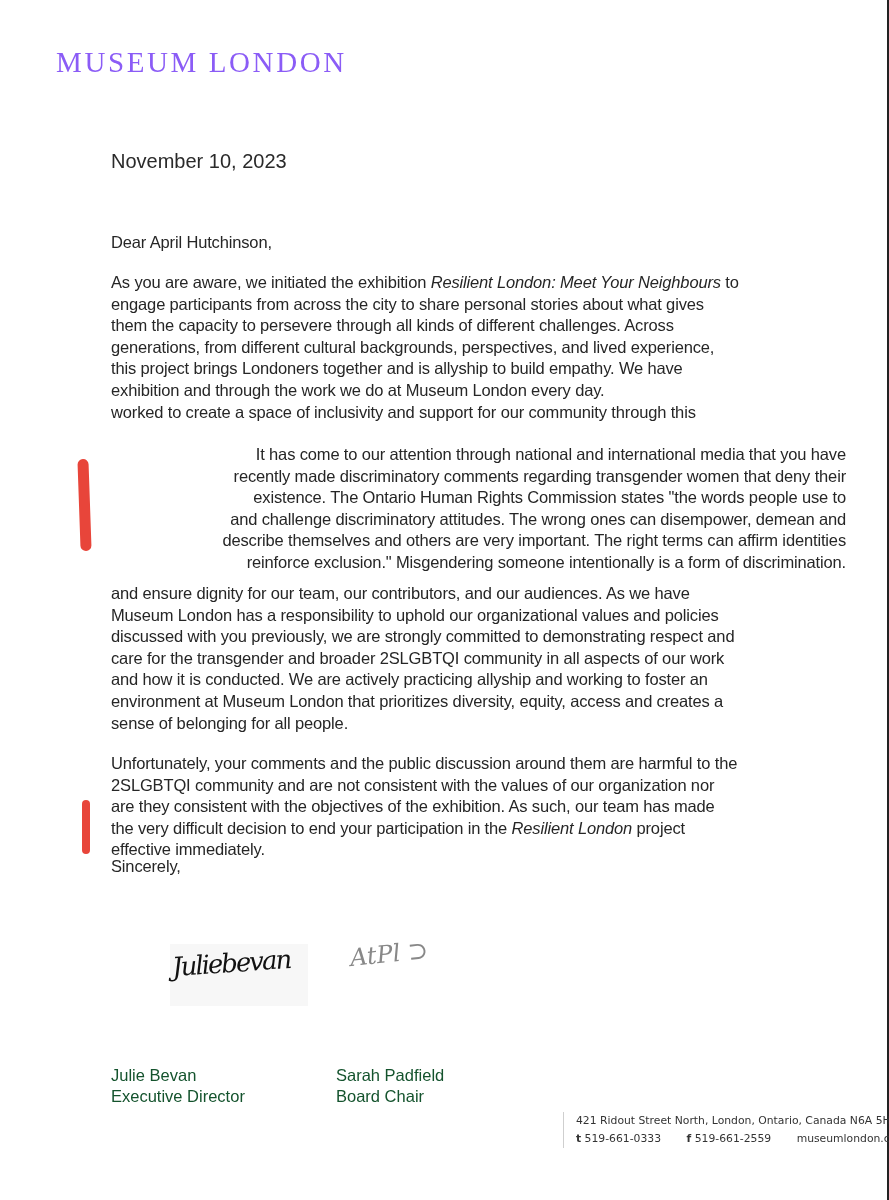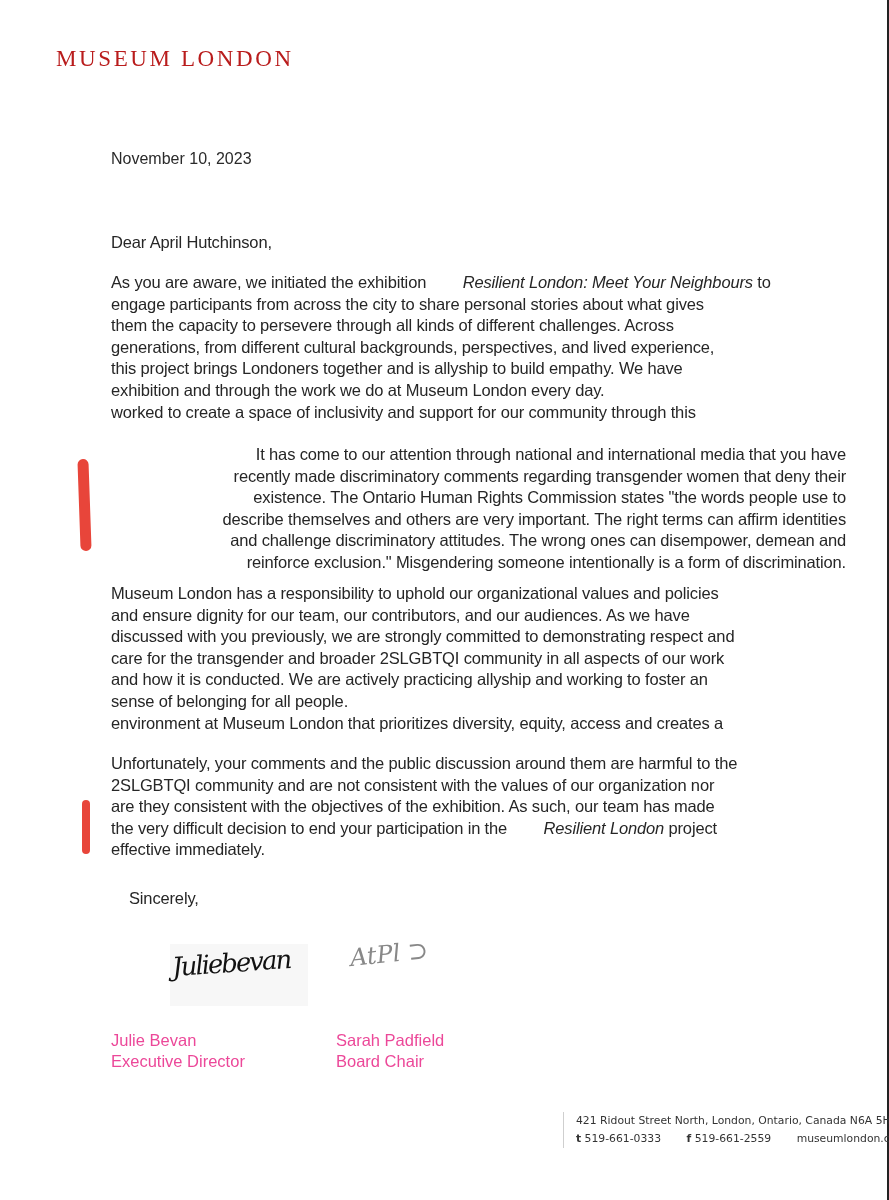--- a/index.html
+++ b/index.html
@@ -3,47 +3,47 @@
 <meta charset="utf-8">
 <style>
   html, body { margin: 0; padding: 0; }
   body {
     width: 889px; height: 1200px; background: #ffffff; position: relative; overflow: hidden;
     font-family: "Liberation Sans", sans-serif; color: #2a2a2a;
   }
   .right-edge { position: absolute; right: 0; top: 0; width: 2px; height: 1200px; background: #222; }
   .logo {
     position: absolute; left: 56px; top: 46px;
-    font-family: "Liberation Serif", serif; font-size: 23px; letter-spacing: 2.6px; color: #b91c1c;
+    font-family: "Liberation Serif", serif; font-size: 29px; letter-spacing: 2.6px; color: #8b5cf6;
   }
-  .date { position: absolute; left: 111px; top: 150px; font-size: 16px; }
+  .date { position: absolute; left: 111px; top: 150px; font-size: 20px; }
   .body-text {
     position: absolute; left: 111px; width: 735px; font-size: 16.5px; line-height: 21.6px;
     letter-spacing: -0.15px; color: #262626;
   }
   .salutation { top: 232px; }
   .p1 { top: 272px; }
   .p2 { top: 444px; text-align: right; }
   .p3 { top: 583px; }
   .p4 { top: 753px; }
-  .closing { top: 888px; margin-left: 18px; }
+  .closing { top: 856px; }
   .line { white-space: nowrap; display: block; }
-  i { font-style: italic; margin-left: 32px; }
+  i { font-style: italic; }
   .mark {
     position: absolute; background: #e8453a; border-radius: 6px;
   }
   .mark1 { left: 79px; top: 459px; width: 11px; height: 92px; transform: rotate(-2deg); }
   .mark2 { left: 82px; top: 800px; width: 8px; height: 54px; }
   .sig {
     position: absolute; font-family: "DejaVu Serif", serif; font-style: italic;
   }
   .sig1 { left: 172px; top: 948px; font-size: 26px; color: #111; transform: rotate(-4deg); letter-spacing: -2px; }
   .sig1-bg { position: absolute; left: 170px; top: 944px; width: 138px; height: 62px; background: #f7f7f7; }
   .sig2 { left: 350px; top: 940px; font-size: 24px; color: #888; transform: rotate(-6deg); }
-  .signer { position: absolute; font-size: 16.5px; line-height: 21px; color: #ec4899; }
+  .signer { position: absolute; font-size: 16.5px; line-height: 21px; color: #14532d; margin-top: 35px; }
   .signer1 { left: 111px; top: 1030px; }
   .signer2 { left: 336px; top: 1030px; }
   .footer {
     position: absolute; left: 520px; top: 1112px; border-left: 1px solid #cfcfcf; padding-left: 12px;
     font-family: "DejaVu Sans", sans-serif; color: #333; margin-left: 43px;
   }
   .footer .addr { font-size: 10.8px; white-space: nowrap; line-height: 18px; }
   .footer .contact { font-size: 10.8px; line-height: 18px; white-space: nowrap; }
   .footer .contact span { margin-right: 22px; }
   .footer .charity { font-size: 9.5px; line-height: 22px; color: #444; }
@@ -66,32 +66,32 @@
     <span class="line">them the capacity to persevere through all kinds of different challenges. Across</span>
     <span class="line">generations, from different cultural backgrounds, perspectives, and lived experience,</span>
     <span class="line">this project brings Londoners together and is allyship to build empathy. We have</span>
     <span class="line">exhibition and through the work we do at Museum London every day.</span>
     <span class="line">worked to create a space of inclusivity and support for our community through this</span>
   </div>
 <div class="body-text p2">
     <span class="line">It has come to our attention through national and international media that you have</span>
     <span class="line">recently made discriminatory comments regarding transgender women that deny their</span>
     <span class="line">existence. The Ontario Human Rights Commission states "the words people use to</span>
+    <span class="line">and challenge discriminatory attitudes. The wrong ones can disempower, demean and</span>
     <span class="line">describe themselves and others are very important. The right terms can affirm identities</span>
-    <span class="line">and challenge discriminatory attitudes. The wrong ones can disempower, demean and</span>
     <span class="line">reinforce exclusion." Misgendering someone intentionally is a form of discrimination.</span>
   </div>
 <div class="body-text p3">
+    <span class="line">and ensure dignity for our team, our contributors, and our audiences. As we have</span>
     <span class="line">Museum London has a responsibility to uphold our organizational values and policies</span>
-    <span class="line">and ensure dignity for our team, our contributors, and our audiences. As we have</span>
     <span class="line">discussed with you previously, we are strongly committed to demonstrating respect and</span>
     <span class="line">care for the transgender and broader 2SLGBTQI community in all aspects of our work</span>
     <span class="line">and how it is conducted. We are actively practicing allyship and working to foster an</span>
+    <span class="line">environment at Museum London that prioritizes diversity, equity, access and creates a</span>
     <span class="line">sense of belonging for all people.</span>
-    <span class="line">environment at Museum London that prioritizes diversity, equity, access and creates a</span>
   </div>
 <div class="body-text p4">
     <span class="line">Unfortunately, your comments and the public discussion around them are harmful to the</span>
     <span class="line">2SLGBTQI community and are not consistent with the values of our organization nor</span>
     <span class="line">are they consistent with the objectives of the exhibition. As such, our team has made</span>
     <span class="line">the very difficult decision to end your participation in the <i>Resilient London</i> project</span>
     <span class="line">effective immediately.</span>
   </div>
 
 <div class="mark mark1"></div>

